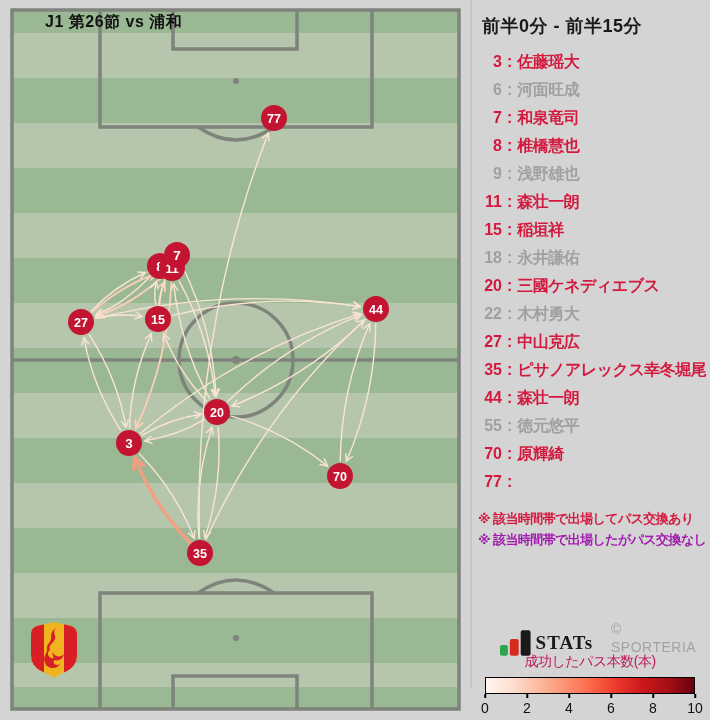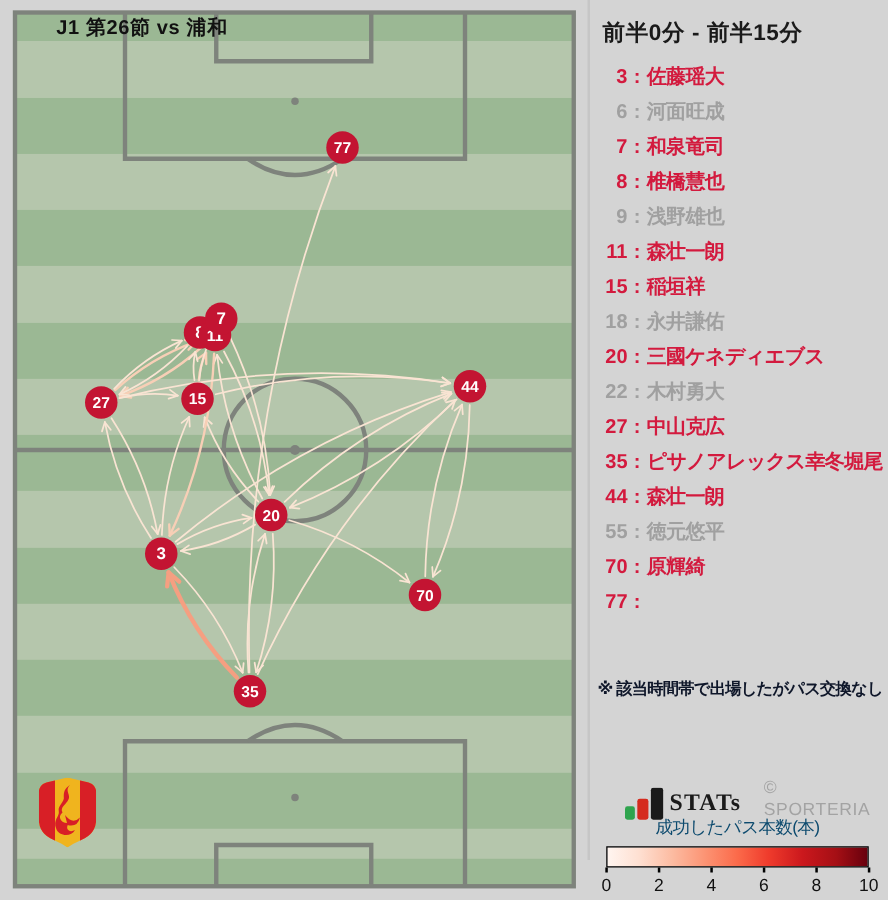--- a/index.html
+++ b/index.html
@@ -16,29 +16,29 @@
   
   .side-panel{position:absolute;left:470px;top:0;width:240px;height:688px;
     border-left:2px solid #c6c6c6;box-sizing:border-box;}
   .side-header{margin:14px 0 0 10px;font-size:18px;font-weight:bold;color:#1a1a1a;letter-spacing:.5px;}
   .player-list{margin-top:10px;}
   .player-row{display:flex;align-items:center;height:28px;font-size:16px;font-weight:bold;line-height:28px;}
   .player-row .num{width:30px;text-align:right;}
   .player-row .colon{margin:0 5px;}
   .player-row .name{white-space:nowrap;letter-spacing:-.5px;text-align:right;}
   .pass{color:#d31a3e;}
-  .nopass{color:#0f172a;margin-top:44px;}
+  .nopass{color:#a21caf;}
   .out{color:#a0a0a0;}
   .notes{margin:12px 0 0 6px;}
   .note{font-size:13px;font-weight:bold;line-height:21px;white-space:nowrap;letter-spacing:-.6px;}
   .branding{position:absolute;left:28px;top:620px;display:flex;align-items:flex-end;}
   .stats-word{font-size:19px;font-weight:bold;color:#1a1a1a;letter-spacing:1px;margin-left:5px;line-height:26px;font-family:Liberation Serif, serif;}
   .copyright{font-size:14px;color:#a3a3a3;margin-left:18px;line-height:18px;letter-spacing:.5px;}
   .scale-wrap{position:absolute;left:13px;top:653px;width:210px;}
-  .scale-label{text-align:center;font-size:14px;color:#0c4a6e;margin-bottom:6px;letter-spacing:-.5px;}
+  .scale-label{text-align:center;font-size:14px;color:#be185d;margin-bottom:6px;letter-spacing:-.5px;}
   .scale-bar{height:15px;border:1px solid #000;
     background:linear-gradient(to right,#fff5f0,#fee0d2 12%,#fcbba1 25%,#fc9272 38%,#fb6a4a 50%,#ef3b2c 62%,#cb181d 75%,#a50f15 88%,#67000d 100%);}
   .scale-ticks{position:relative;height:5px;}
   .scale-tick{position:absolute;top:0;width:1.5px;height:4px;background:#000;transform:translateX(-50%);}
   .scale-nums{position:relative;height:16px;margin-top:1px;}
   .scale-num{position:absolute;transform:translateX(-50%);font-size:14px;color:#111;}
 </style>
 </head>
 <body>
 
@@ -308,20 +308,21 @@
           <span class="colon">:</span>
           <span class="name">原輝綺</span>
         </div>
         <div class="player-row pass">
           <span class="num">77</span>
           <span class="colon">:</span>
         </div>
       </div>
 
     <div class="notes" id="notes">
+        <div class="note pass">※ 該当時間帯で出場してパス交換あり</div>
         <div class="note nopass">※ 該当時間帯で出場したがパス交換なし</div>
       </div>
 
     <div class="branding">
       <svg width="31" height="26" viewBox="0 0 31 26">
         <rect x="0" y="15" width="8" height="11" rx="2" fill="#2fa44e"></rect>
         <rect x="10" y="9" width="9" height="17" rx="2" fill="#d52b1e"></rect>
         <rect x="21" y="0" width="10" height="26" rx="2" fill="#1a1a1a"></rect>
       </svg>
       <span class="stats-word">STATs</span>

